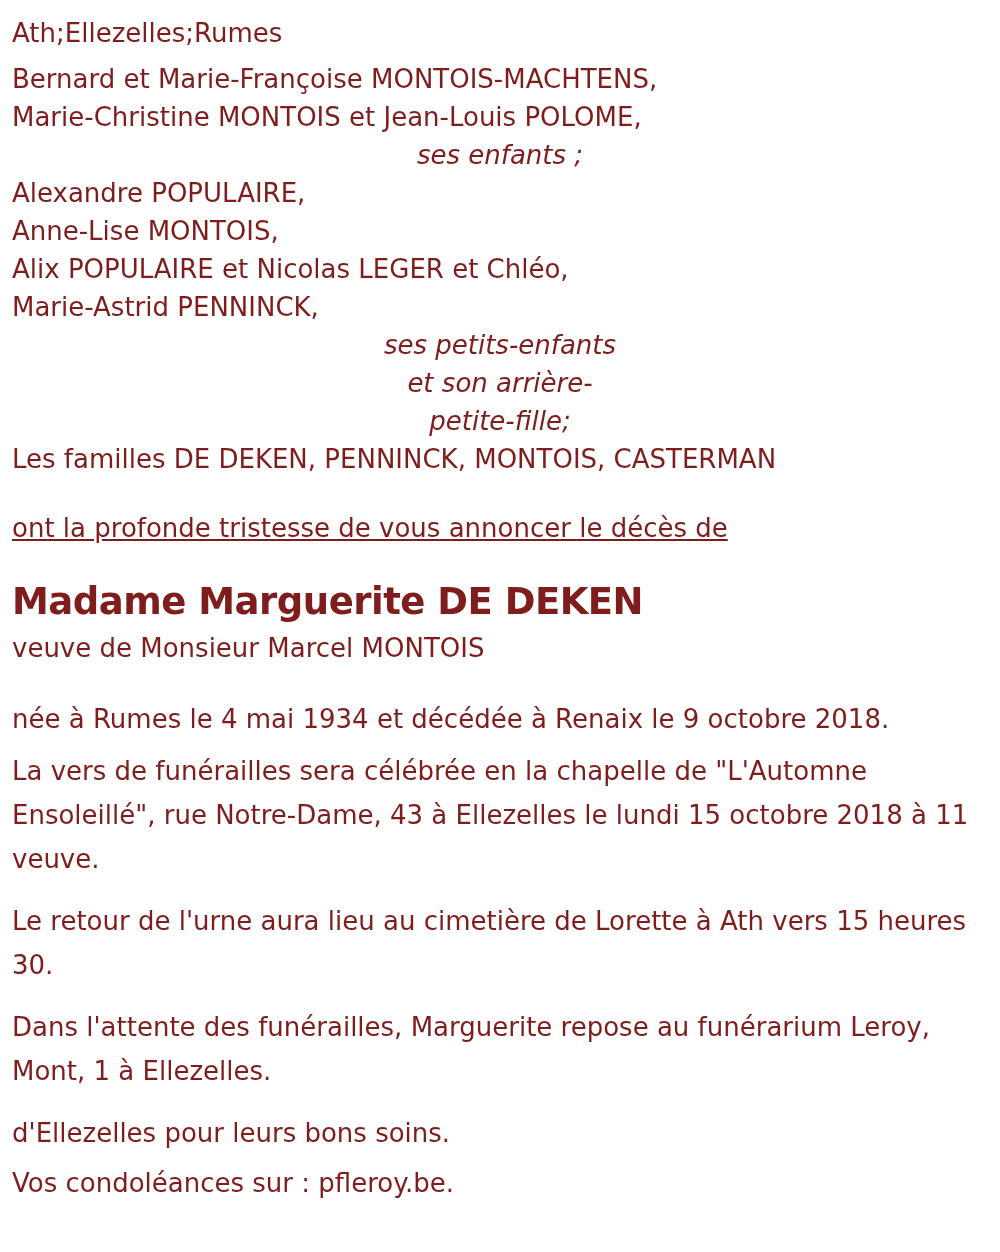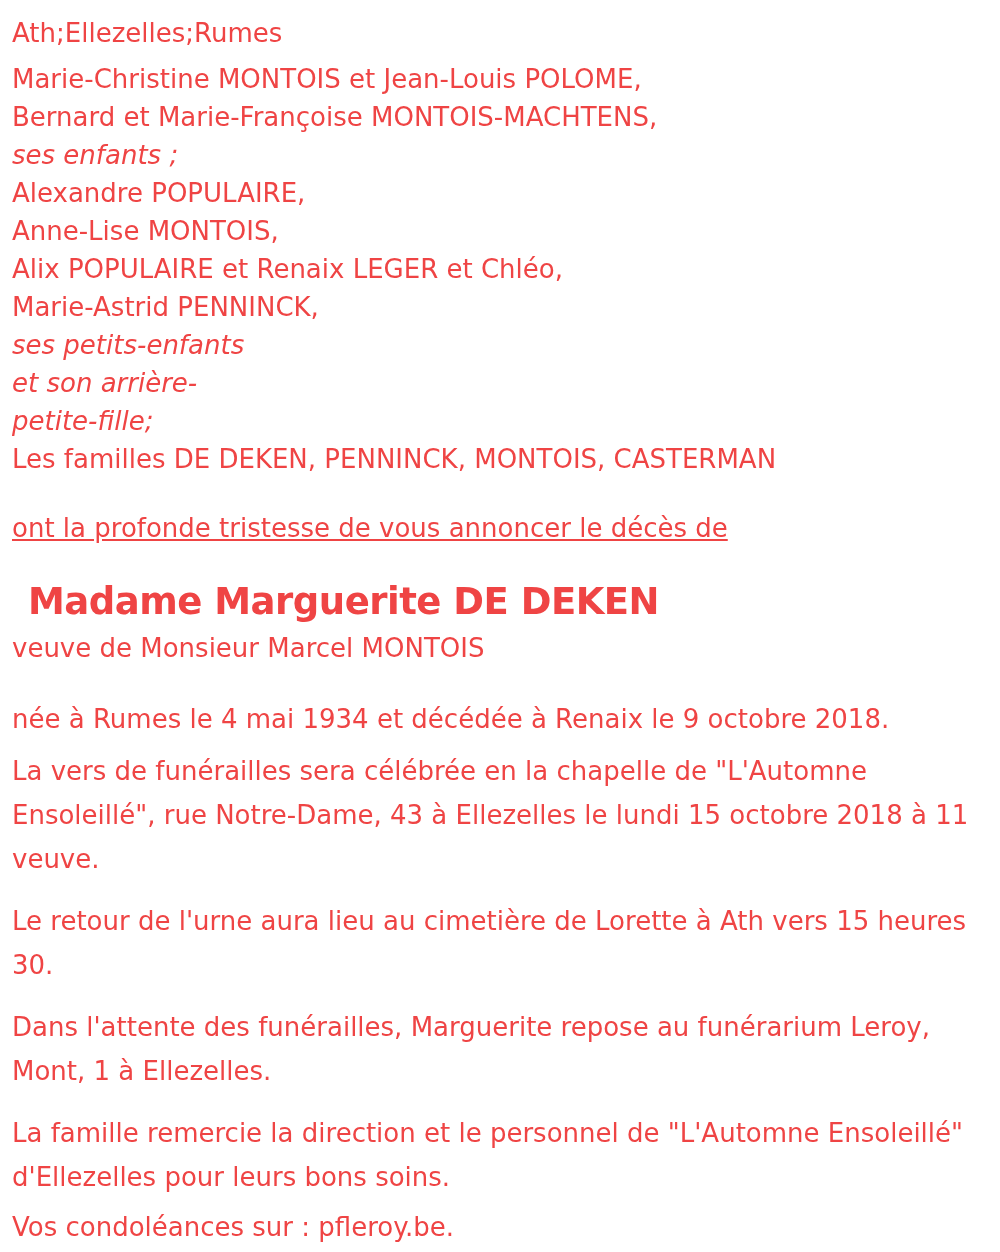--- a/index.html
+++ b/index.html
@@ -12,41 +12,41 @@
     background: #ffffff;
     overflow: hidden;
   }
   .page {
     box-sizing: border-box;
     width: 1000px;
     height: 1252px;
     padding: 14px 12px 0 12px;
     font-family: "DejaVu Sans", "Liberation Sans", sans-serif;
     font-size: 26px;
-    color: #ef4444;
+    color: #7f1d1d;
     background: #ffffff;
   }
   .line {
     line-height: 38px;
     white-space: nowrap;
   }
   .r {
-    text-align: left;
+    text-align: center;
     font-style: italic;
     white-space: nowrap;
   }
   .cities {
     margin-bottom: 8px;
   }
   .announcement {
     margin-top: 31px;
     text-decoration: underline;
   }
   .deceased {
-    margin: 28px 0 0 16px;
+    margin: 28px 0 0 0;
     font-size: 37px;
     font-weight: bold;
     line-height: 54px;
     letter-spacing: -0.5px;
     white-space: nowrap;
   }
   .widow {
   }
   .birth {
     margin-top: 30px;
@@ -62,29 +62,29 @@
   .p5 { margin-top: 6px; }
 </style>
 </head>
 <body>
 
 <div class="page">
 
   <div class="line cities">Ath;Ellezelles;Rumes</div>
 
   <div>
+    <div class="line">Bernard et Marie-Françoise MONTOIS-MACHTENS,</div>
     <div class="line">Marie-Christine MONTOIS et Jean-Louis POLOME,</div>
-    <div class="line">Bernard et Marie-Françoise MONTOIS-MACHTENS,</div>
     <div class="line r">ses enfants ;</div>
   </div>
 
   <div>
     <div class="line">Alexandre POPULAIRE,</div>
     <div class="line">Anne-Lise MONTOIS,</div>
-    <div class="line">Alix POPULAIRE et Renaix LEGER et Chléo,</div>
+    <div class="line">Alix POPULAIRE et Nicolas LEGER et Chléo,</div>
     <div class="line">Marie-Astrid PENNINCK,</div>
     <div class="line r">ses petits-enfants</div>
     <div class="line r">et son arrière-</div>
     <div class="line r">petite-fille;</div>
   </div>
 
   <div class="line">Les familles DE DEKEN, PENNINCK, MONTOIS, CASTERMAN</div>
 
   <div class="line announcement">ont la profonde tristesse de vous annoncer le décès de</div>
 
@@ -104,21 +104,20 @@
     <div class="bline">Le retour de l'urne aura lieu au cimetière de Lorette à Ath vers 15 heures</div>
     <div class="bline">30.</div>
   </div>
 
   <div class="para p3">
     <div class="bline">Dans l'attente des funérailles, Marguerite repose au funérarium Leroy,</div>
     <div class="bline">Mont, 1 à Ellezelles.</div>
   </div>
 
   <div class="para p4">
-    <div class="bline">La famille remercie la direction et le personnel de "L'Automne Ensoleillé"</div>
     <div class="bline">d'Ellezelles pour leurs bons soins.</div>
   </div>
 
   <div class="para p5">
     <div class="bline">Vos condoléances sur : pfleroy.be.</div>
   </div>
 
 </div>
 
 </body></html>

